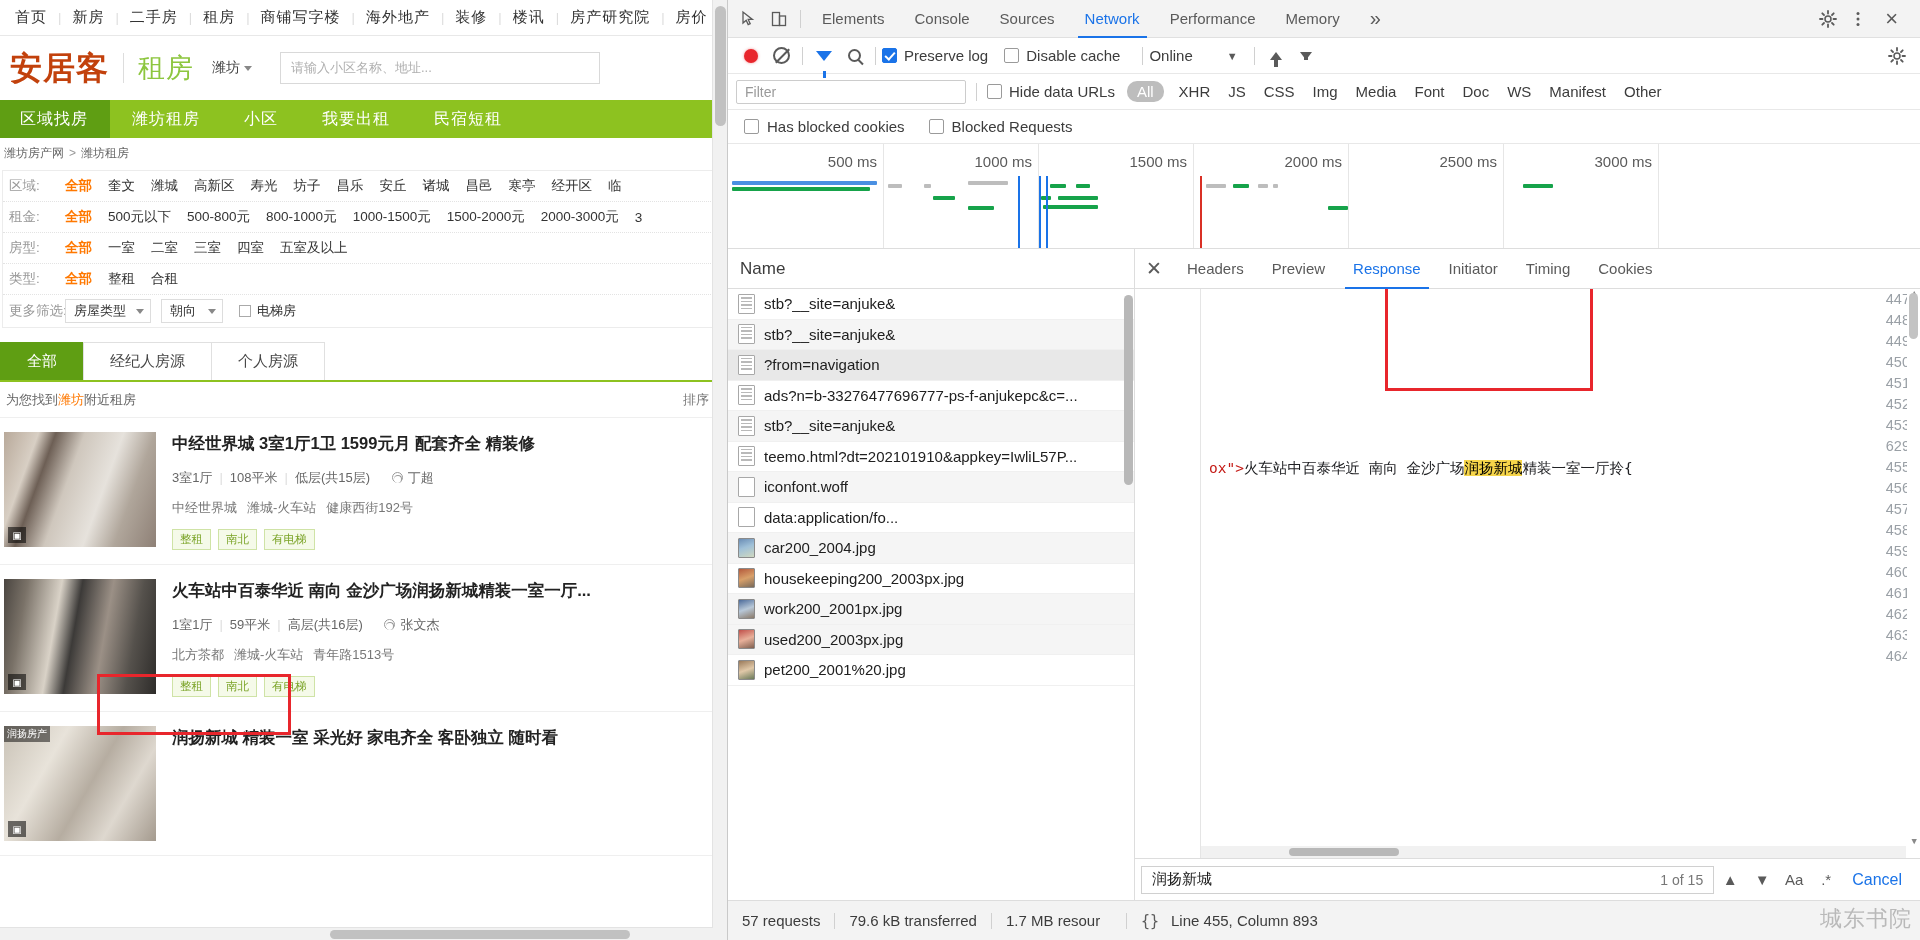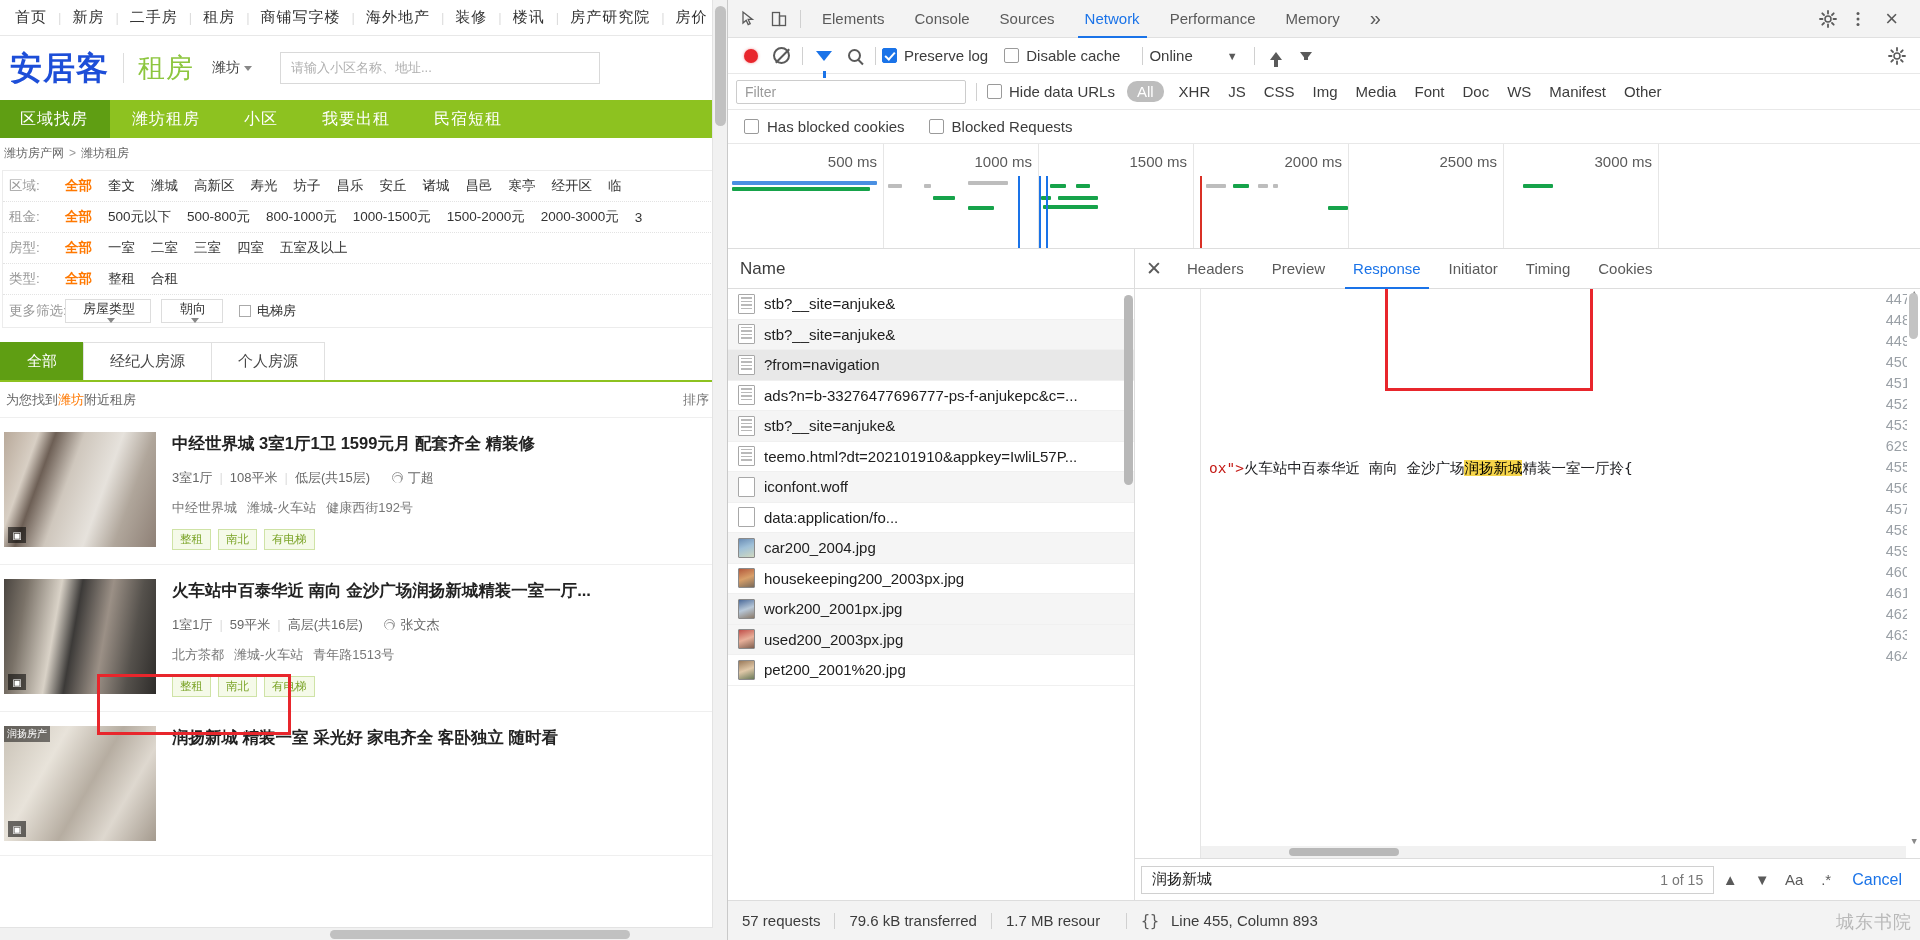--- a/index.html
+++ b/index.html
@@ -25,21 +25,21 @@
     height: 36px; display: flex; align-items: center;
     font-size: 15px; color: #333; border-bottom: 1px solid #e8e8e8;
     padding-left: 4px; white-space: nowrap; overflow: hidden;
   }
   .topnav a { color: #333; text-decoration: none; padding: 0 11px; letter-spacing: 1px; }
   .topnav .sep { color: #ddd; font-size: 13px; }
 
   
   .logorow { height: 64px; display: flex; align-items: center; padding: 0 10px; position: relative; }
   .logo {
-    font-size: 32px; font-weight: bold; color: #1d4ed8; letter-spacing: 1px;
+    font-size: 32px; font-weight: bold; color: #c2410c; letter-spacing: 1px;
     line-height: 1;
   }
   .logo-div { width:1px; height:30px; background:#ddd; margin: 0 14px; }
   .logo-sub { font-size: 27px; color: #8dc63f; letter-spacing: 1px; }
   .city-sel { font-size: 14px; color: #444; margin-left: 18px; }
   .caret-d { display:inline-block; width:0;height:0;border-left:4px solid transparent;border-right:4px solid transparent;border-top:5px solid #888; margin-left:4px; vertical-align: middle;}
   .searchbox {
     margin-left: 28px; width: 320px; height: 32px; border: 1px solid #d9d9d9;
     display: flex; align-items: center; padding: 0 10px;
     font-size: 13px; color: #b0b0b0; background: #fff;
@@ -62,21 +62,21 @@
   .filters { border: 1px solid #ececec; margin: 2px 2px 0 2px; background: #fff; }
   .frow { display: flex; align-items: center; min-height: 31px; padding: 4px 0 4px 6px;
           border-bottom: 1px dotted #e3e3e3; font-size: 13.5px; white-space: nowrap; overflow: hidden; }
   .frow:last-child { border-bottom: none; }
   .flabel { color: #999; width: 56px; flex: none; }
   .fitem { color: #333; margin-right: 16px; text-decoration: none; }
   .fitem.sel { color: #ff7800; font-weight: bold; }
   .sel-dd {
     display: inline-flex; align-items: center; justify-content: space-between;
     border: 1px solid #ddd; height: 24px; padding: 0 6px 0 8px; font-size: 13px; color: #333;
-    margin-right: 10px; background: #fff; flex-direction: column;
+    margin-right: 10px; background: #fff;
   }
   .chk { display:inline-flex; align-items:center; font-size:13px; color:#333; margin-left: 6px;}
   .chkbox { width: 12px; height: 12px; border: 1px solid #aaa; margin-right: 6px; background: #fff; }
 
   
   .ltabs { display: flex; margin-top: 14px; border-bottom: 2px solid #8dc220; }
   .ltab {
     font-size: 15px; padding: 9px 26px; color: #444; border: 1px solid #e0e0e0; border-bottom: none;
     background: #fff; margin-right: -1px;
   }
@@ -227,21 +227,21 @@
   .findcount{ color:#777; font-size:14px; }
   .findbtn{ width:32px;height:32px;display:flex;align-items:center;justify-content:center;color:#5a5a5a;font-size:15px;}
   .cancelbtn{ color:#1a73e8; font-size:16px; padding: 0 18px 0 10px; }
 
   
   .statusbar{ height:40px;display:flex;align-items:center;border-top:1px solid #ddd;background:#f3f3f3;font-size:15px;color:#3c3c3c;flex:none;}
   .st-item{ padding: 0 14px; white-space:nowrap;}
   .st-sep{ width:1px;height:16px;background:#d0d0d0;}
   .curly{ font-family:"DejaVu Sans Mono",monospace; color:#5a5a5a; padding:0 10px 0 14px; font-size:15px;}
 
-  .wm { position:absolute; right:8px; bottom:6px; font-size:18px; color:#b9b9b9; letter-spacing:1px; z-index:50;}
+  .wm { position:absolute; right:8px; bottom:6px; font-size:22px; color:#b9b9b9; letter-spacing:1px; z-index:50;}
 
   
   .pg-hscroll{position:absolute;left:0;bottom:0;width:713px;height:13px;background:#f1f1f1;border-top:1px solid #e3e3e3;}
   .pg-hscroll .thumbh{position:absolute;left:330px;top:2px;width:300px;height:9px;background:#c1c1c1;border-radius:5px;}
 </style>
 </head>
 <body>
 
 <div id="root">
 

